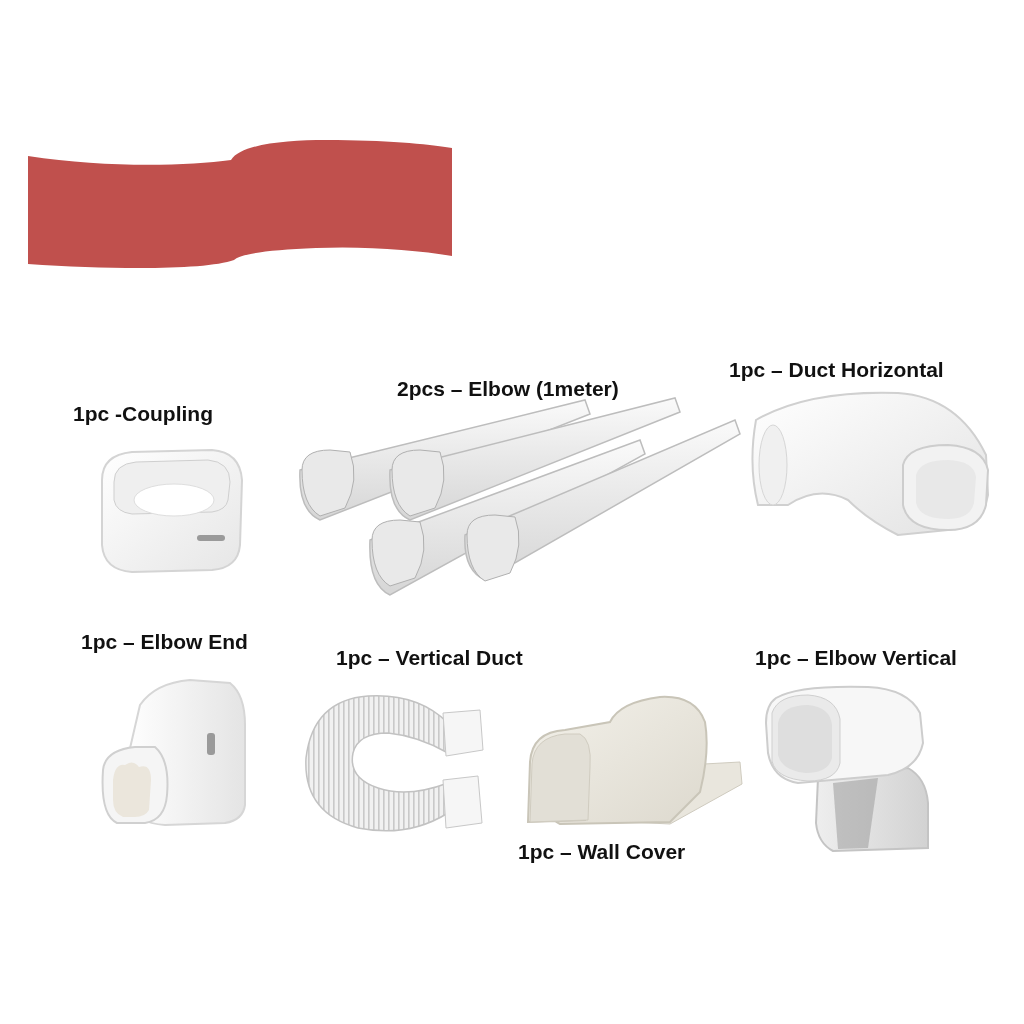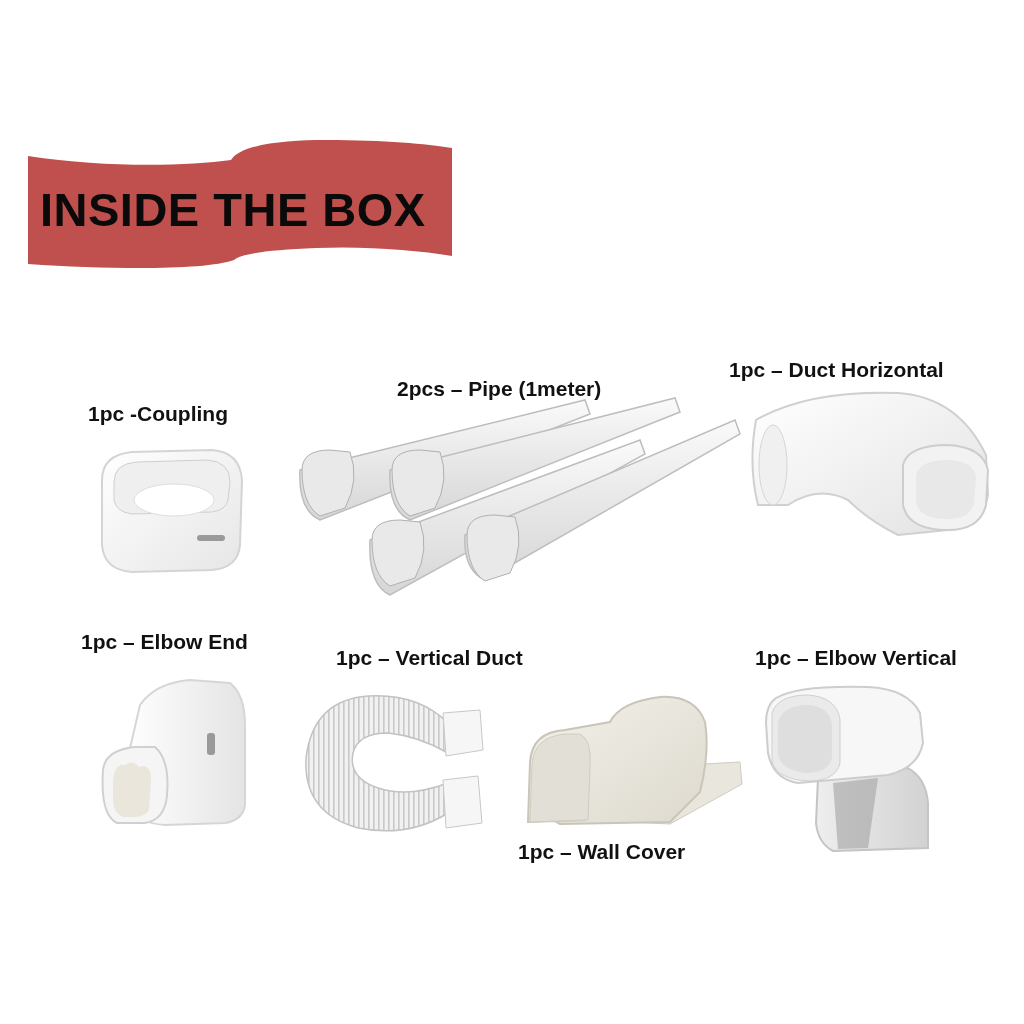--- a/index.html
+++ b/index.html
@@ -11,25 +11,24 @@
   .label{font-family:"Liberation Sans",sans-serif;font-weight:bold;font-size:21px;color:#111;white-space:nowrap;}
   .prod svg{display:block;}
 </style>
 </head>
 <body>
 
 <div class="abs banner">
   <svg width="428" height="132" viewBox="0 0 428 132">
     <path d="M2,18 C80,30 160,28 205,22 C215,6 260,2 300,2 C360,2 400,6 426,10 L426,118 C390,112 340,108 290,110 C240,112 215,116 208,122 C180,132 90,132 2,126 Z" fill="#C0504D"></path>
   </svg>
-  <div class="banner-title">INSIDE THE BOX</div>
 </div>
 
-<div class="abs label" style="left:88px;top:402px;">1pc -Coupling</div>
-<div class="abs label" style="left:397px;top:377px;">2pcs – Pipe (1meter)</div>
+<div class="abs label" style="left:73px;top:402px;">1pc -Coupling</div>
+<div class="abs label" style="left:397px;top:377px;">2pcs – Elbow (1meter)</div>
 <div class="abs label" style="left:729px;top:358px;">1pc – Duct Horizontal</div>
 <div class="abs label" style="left:81px;top:630px;">1pc – Elbow End</div>
 <div class="abs label" style="left:336px;top:646px;">1pc – Vertical Duct</div>
 <div class="abs label" style="left:518px;top:840px;">1pc – Wall Cover</div>
 <div class="abs label" style="left:755px;top:646px;">1pc – Elbow Vertical</div>
 
 <div class="abs prod" style="left:92px;top:440px;">
   <svg width="160" height="140" viewBox="0 0 160 140">
     <defs>
       <linearGradient id="cg" x1="0" y1="0" x2="1" y2="1">

